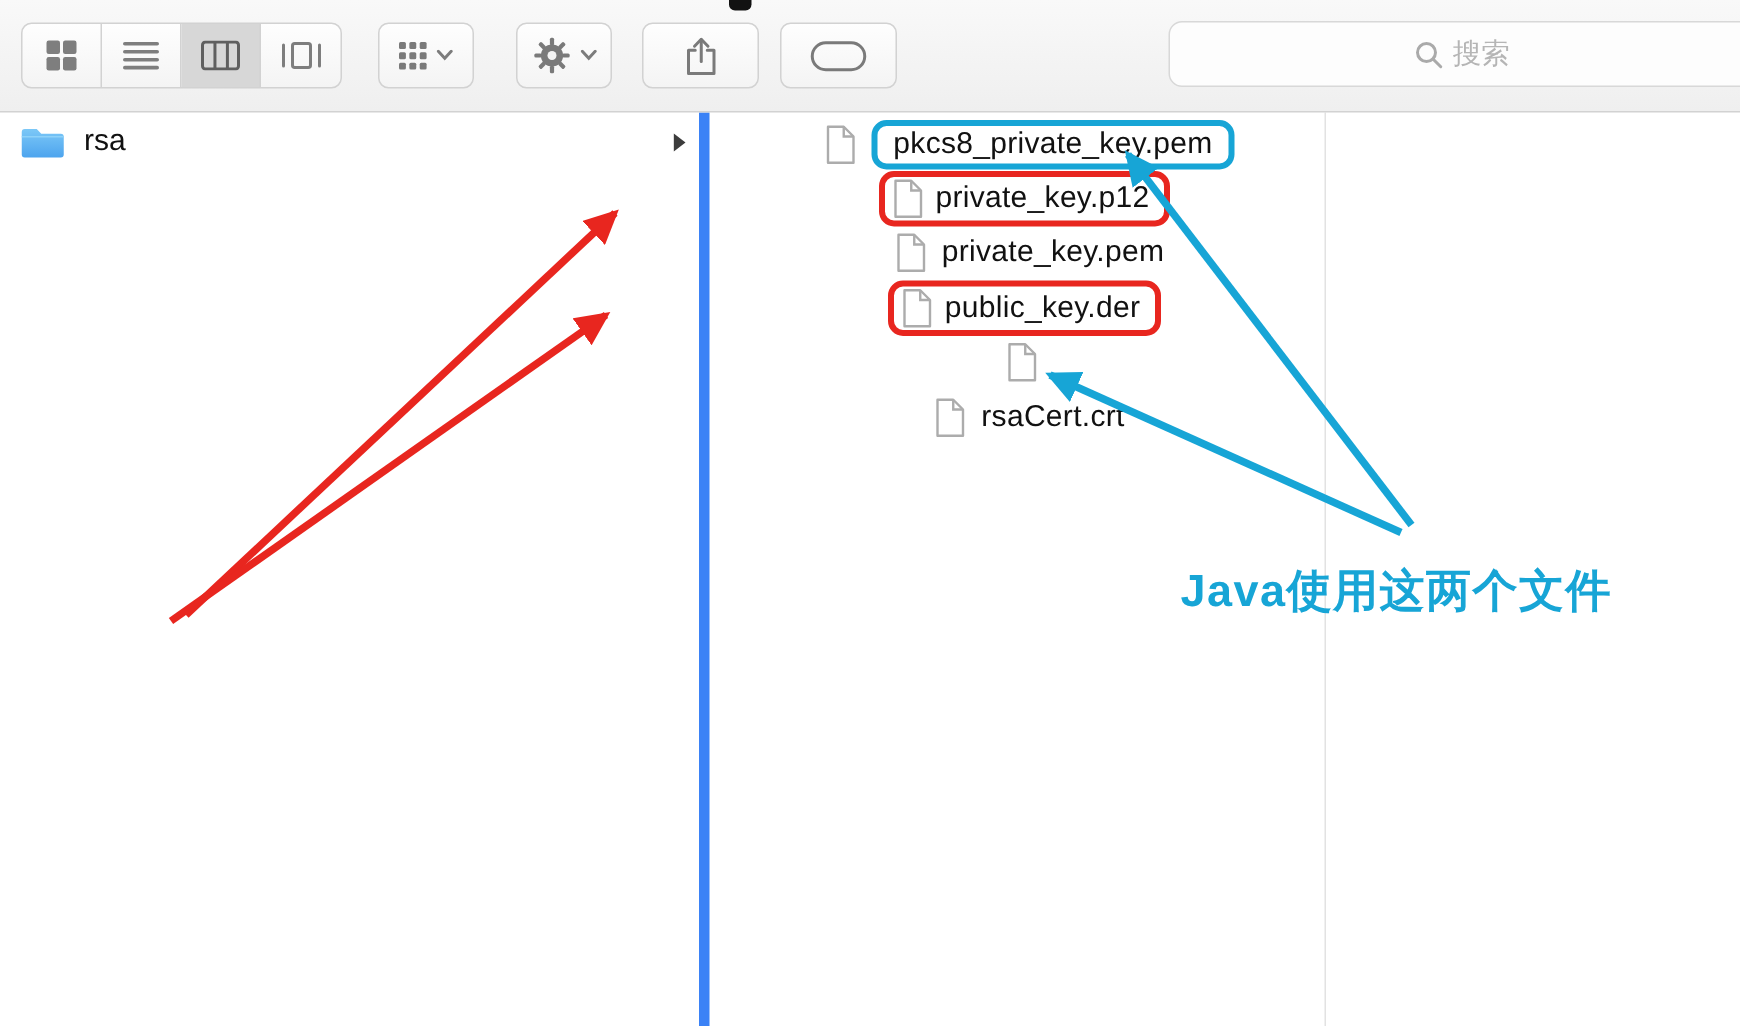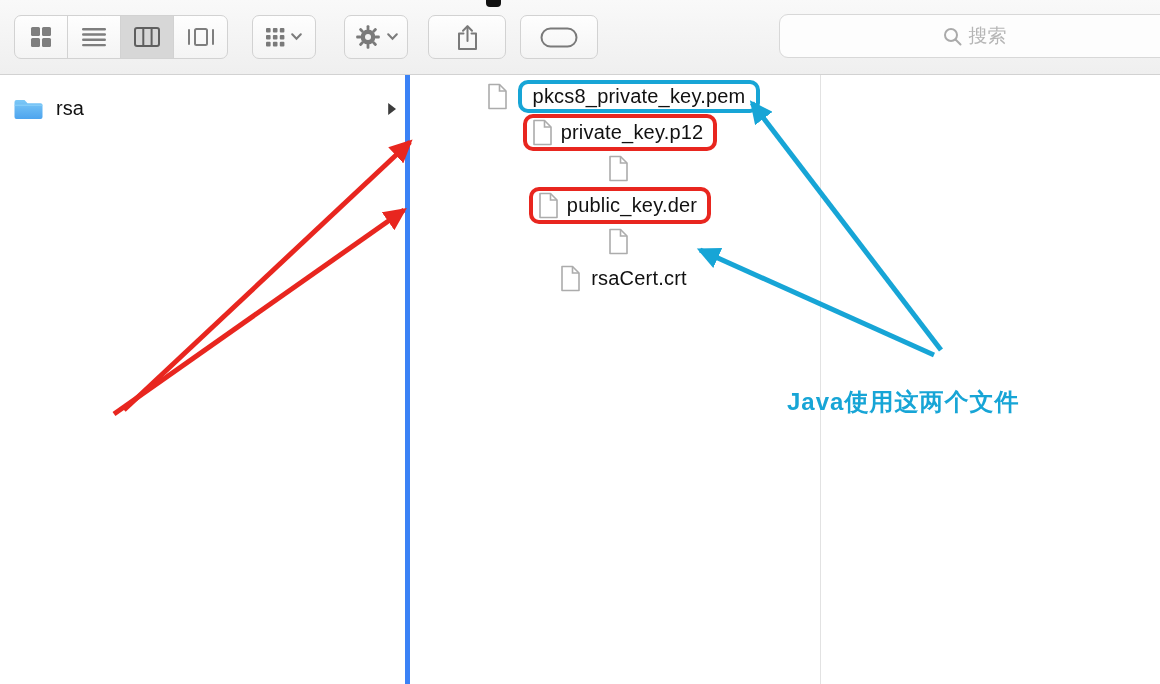--- a/index.html
+++ b/index.html
@@ -48,42 +48,42 @@
     color:#b5b5b5;font-size:19px;cursor:text;
   }
   .top-notch{
     position:absolute;left:486px;top:0;width:15px;height:7px;
     background:#121212;border-radius:0 0 4px 4px;
   }
 
   
   .columns{display:flex;height:609px;background:#fff;}
   .col{box-sizing:border-box;}
-  .col-folders{width:410px;border-right:5px solid #3b82f6;padding-top:15px;}
+  .col-folders{width:473px;border-right:7px solid #3b82f6;padding-top:1px;}
   .col-files{width:411px;border-right:1px solid #e2e2e2;padding-top:3px;}
   .col-preview{flex:1;}
 
   .folder-row{display:flex;align-items:center;height:37px;padding:0 8px 0 13px;}
   .folder-row .label{margin-left:12px;font-size:20px;color:#111;}
   .folder-row .chev{margin-left:auto;display:flex;align-items:center;}
 
   .file-row{
     display:flex;align-items:center;height:36.4px;
     padding-left:17px;font-size:20px;letter-spacing:.2px;color:#111;white-space:nowrap;justify-content:center;
   }
   .doc{flex:0 0 auto;margin-right:10px;display:block;}
   .hl{display:inline-flex;align-items:center;border-radius:10px;box-sizing:border-box;}
   .hl-red{border:4px solid #e8261f;padding:1px 10px 1px 3px;margin-left:-7px;}
   .hl-red .doc{margin:0 8px 0 2px;}
   .hl-blue{border:4px solid #17a5d6;padding:1px 11px;}
 
   
   .annotation{position:absolute;font-weight:600;letter-spacing:1px;white-space:nowrap;}
   .anno-ios{left:58px;top:417px;font-size:30px;color:#e8261f;}
-  .anno-java{left:787px;top:374px;font-size:24px;color:#17a5d6;margin-top:12px;}
+  .anno-java{left:787px;top:374px;font-size:30px;color:#17a5d6;}
   .arrows{position:absolute;left:0;top:0;width:1160px;height:684px;pointer-events:none;z-index:6;}
 </style>
 </head>
 <body>
 
 <div class="window">
 
   <div class="toolbar">
 
     <div class="seg-group">
@@ -230,20 +230,21 @@
           </svg>
           <span>private_key.p12</span>
         </span>
       </div>
 
       <div class="file-row">
         <svg class="doc" width="21" height="27" viewBox="0 0 21 27">
           <path d="M2 1.5 H12.5 L19 8 V25.5 H2 Z" fill="#fff" stroke="#acacac" stroke-width="1.6" stroke-linejoin="round"></path>
           <path d="M12.5 1.5 V8 H19" fill="none" stroke="#acacac" stroke-width="1.6"></path>
         </svg>
+        <span>private_key.pem</span>
       </div>
 
       <div class="file-row">
         <span class="hl hl-red">
           <svg class="doc" width="21" height="27" viewBox="0 0 21 27">
             <path d="M2 1.5 H12.5 L19 8 V25.5 H2 Z" fill="#fff" stroke="#acacac" stroke-width="1.6" stroke-linejoin="round"></path>
             <path d="M12.5 1.5 V8 H19" fill="none" stroke="#acacac" stroke-width="1.6"></path>
           </svg>
           <span>public_key.der</span>
         </span>

